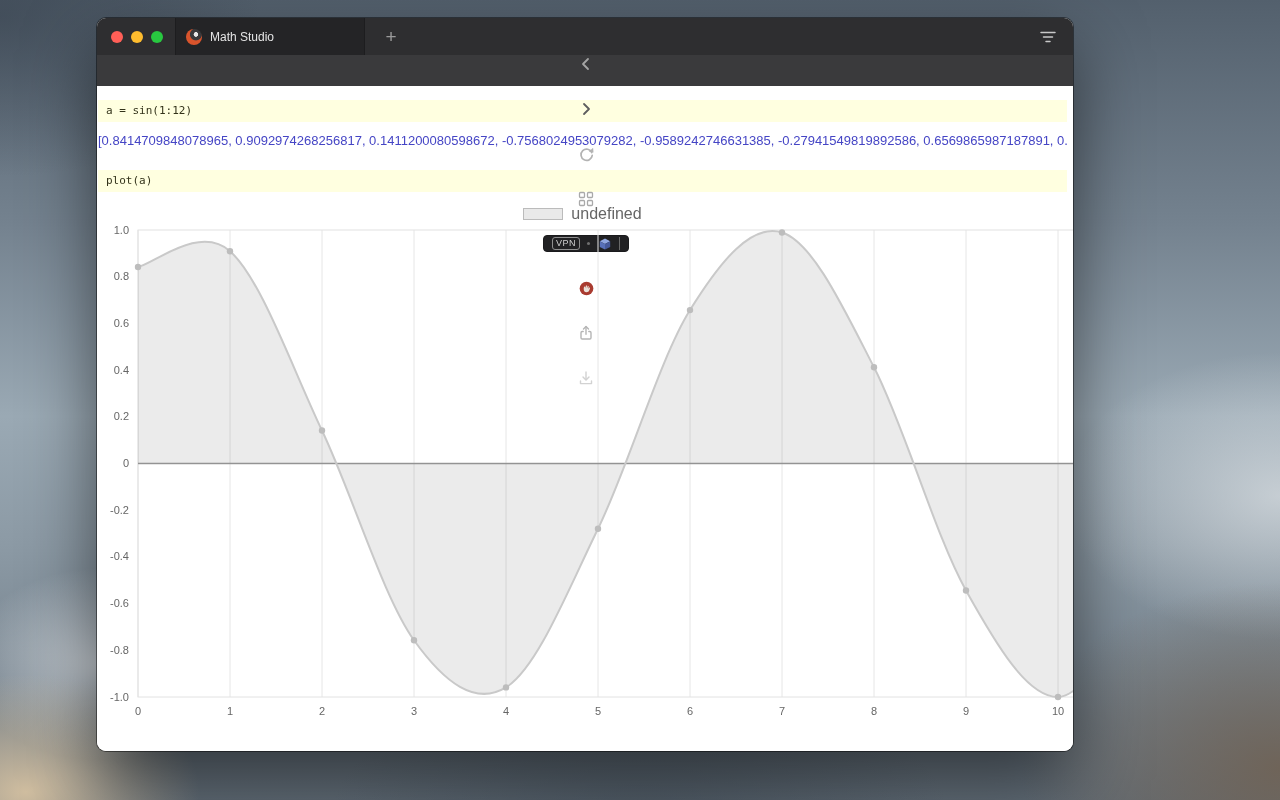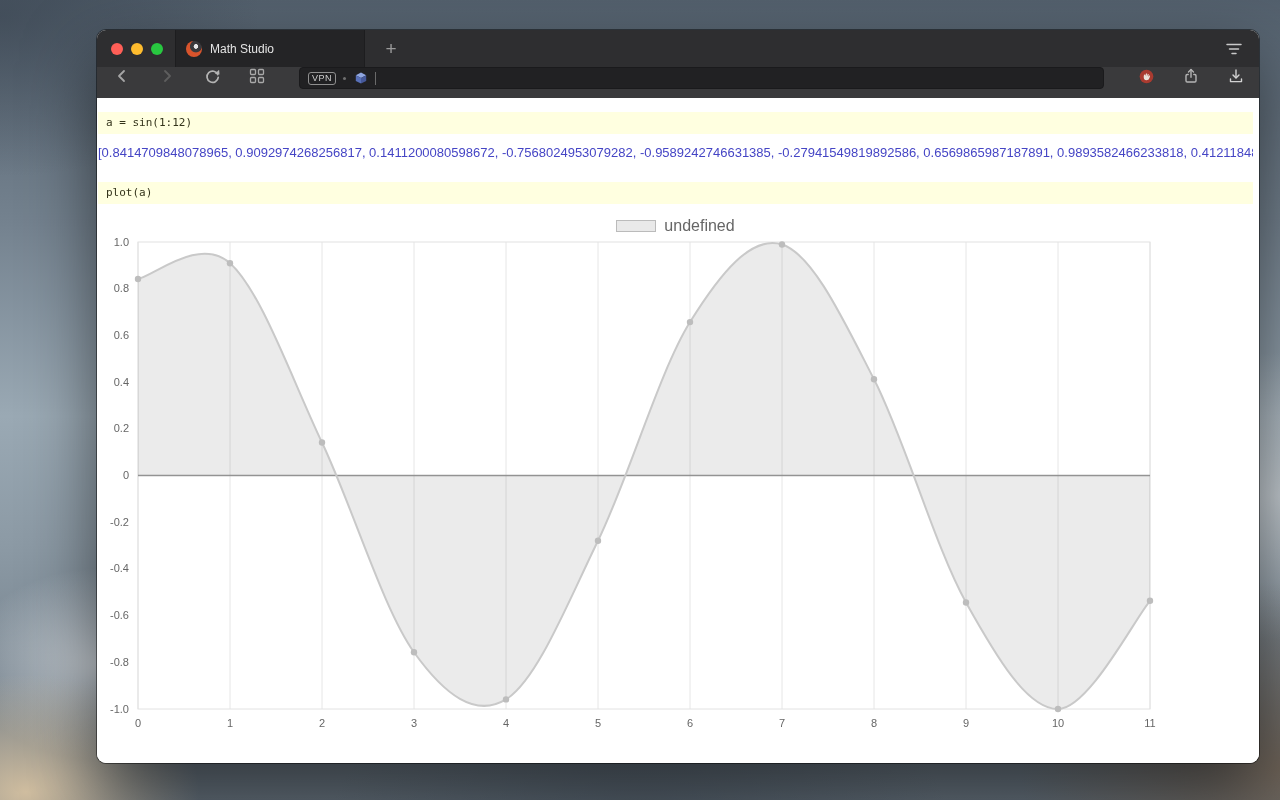--- a/index.html
+++ b/index.html
@@ -13,21 +13,21 @@
       radial-gradient(ellipse 230px 160px at 8% 83%, rgba(238,241,244,0.65), rgba(238,241,244,0) 60%),
       radial-gradient(ellipse 420px 300px at 100% 96%, rgba(112,97,82,0.85), rgba(112,97,82,0) 62%),
       radial-gradient(ellipse 360px 240px at 100% 62%, rgba(233,236,238,0.6), rgba(233,236,238,0) 60%),
       radial-gradient(ellipse 420px 260px at 0% 2%, rgba(52,62,74,0.55), rgba(52,62,74,0) 62%),
       radial-gradient(ellipse 500px 220px at 50% 102%, rgba(64,76,88,0.5), rgba(64,76,88,0) 62%),
       linear-gradient(180deg, #53606d 0%, #74828f 28%, #9aa9b4 52%, #8c9aa5 68%, #636f7a 100%);
   }
 
   
   .window {
-    position: absolute; left: 97px; top: 30px; width: 1162px; height: 733px;
+    position: absolute; left: 97px; top: 18px; width: 976px; height: 733px;
     border-radius: 9px; overflow: hidden; background: #ffffff;
     box-shadow: 0 0 0 1px rgba(0,0,0,0.45), 0 30px 70px rgba(0,0,0,0.55);
   }
 
   
   .titlebar {
     height: 37px; background: #2e2e30; display: flex; align-items: center;
   }
   .traffic { display: flex; gap: 8px; padding-left: 14px; }
   .tl { width: 12px; height: 12px; border-radius: 50%; display: inline-block; }
@@ -47,22 +47,22 @@
   .tab-title { font-size: 12px; color: #e4e4e4; white-space: nowrap; overflow: hidden; }
 
   .newtab {
     margin-left: 14px; color: #9a9a9a; font-size: 19px; line-height: 19px;
     width: 24px; text-align: center; cursor: default;
   }
   .titlebar-right { margin-left: auto; padding-right: 16px; display: flex; align-items: center; }
 
   
   .navbar {
-    height: 31px; background: #3a3a3c; display: flex; align-items: flex-start;
-    padding: 0 14px 0 16px; gap: 27px;
+    height: 31px; background: #3a3a3c; display: flex; align-items: center;
+    padding: 0 14px 0 16px; gap: 27px; flex-direction: column;
   }
   .nav-icon { display: flex; align-items: center; justify-content: center; width: 18px; height: 18px; flex: 0 0 auto; }
 
   .urlbar {
     flex: 1; height: 22px; margin: 0 6px; background: #212123; border-radius: 4px;
     border: 1px solid #1a1a1c; display: flex; align-items: center; padding: 0 8px; gap: 7px;
     min-width: 0;
   }
   .vpn-badge {
     font-size: 9px; letter-spacing: 0.5px; color: #cfcfcf; border: 1px solid #8f8f8f;

